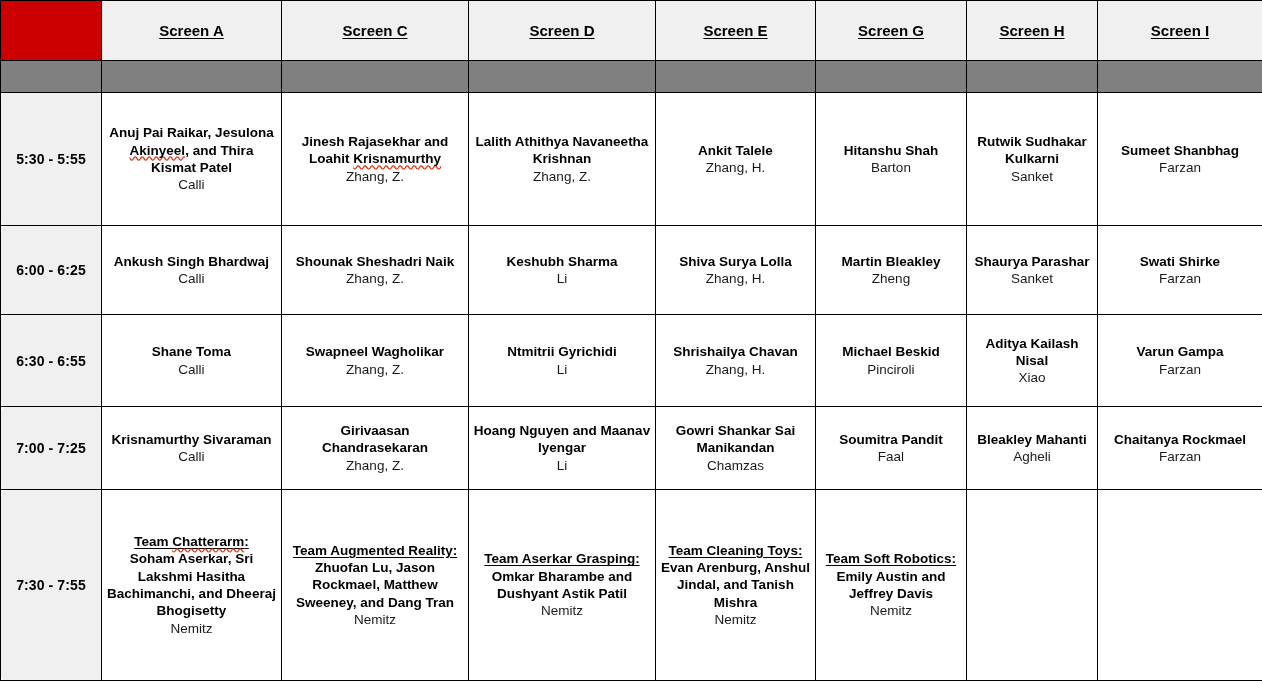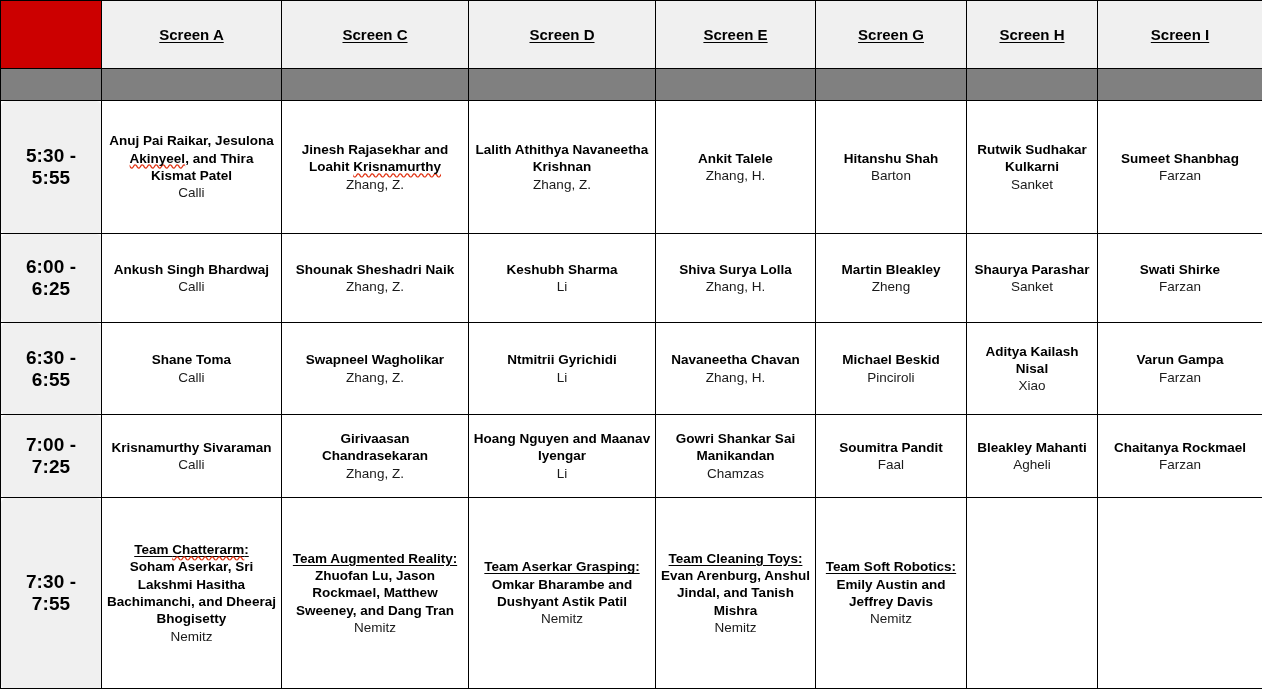--- a/index.html
+++ b/index.html
@@ -34,21 +34,21 @@
   col.c-time   { width: 101px; }
   col.c-a      { width: 180px; }
   col.c-c      { width: 187px; }
   col.c-d      { width: 187px; }
   col.c-e      { width: 160px; }
   col.c-g      { width: 151px; }
   col.c-h      { width: 131px; }
   col.c-i      { width: 165px; }
 
   
-  tr.header-row { height: 68px; }
+  tr.header-row { height: 60px; }
 
   td.corner-cell {
     background: #CC0000;
     border-right: 2px solid #000000;
     border-bottom: 2px solid #000000;
   }
 
   th.screen-header {
     background: #F0F0F0;
     font-size: 15px;
@@ -73,21 +73,21 @@
     border-right: 2px solid #000000;
   }
   tr.separator-row td.sep-screen {
     border-left: 2px solid #000000;
     border-right: 2px solid #000000;
   }
 
   
   td.time-cell {
     background: #F0F0F0;
-    font-size: 19px;
+    font-size: 14px;
     font-weight: bold;
     border-right: 2px solid #000000;
     letter-spacing: 0.1px;
     border-radius: 6px;
   }
 
   td.slot-cell {
     background: #ffffff;
     font-size: 13.5px;
     line-height: 1.28;
@@ -231,21 +231,21 @@
         </td>
         <td class="slot-cell">
           <span class="presenters">Swapneel Wagholikar</span>
           <span class="advisor">Zhang, Z.</span>
         </td>
         <td class="slot-cell">
           <span class="presenters">Ntmitrii Gyrichidi</span>
           <span class="advisor">Li</span>
         </td>
         <td class="slot-cell">
-          <span class="presenters">Navaneetha Chavan</span>
+          <span class="presenters">Shrishailya Chavan</span>
           <span class="advisor">Zhang, H.</span>
         </td>
         <td class="slot-cell">
           <span class="presenters">Michael Beskid</span>
           <span class="advisor">Pinciroli</span>
         </td>
         <td class="slot-cell">
           <span class="presenters">Aditya Kailash Nisal</span>
           <span class="advisor">Xiao</span>
         </td>

